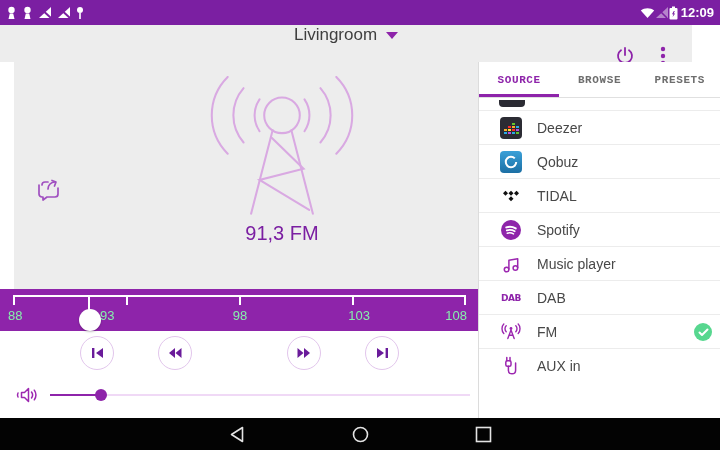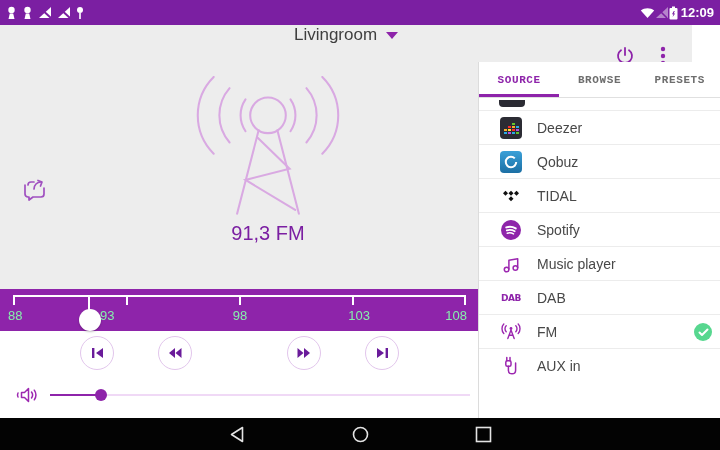--- a/index.html
+++ b/index.html
@@ -17,21 +17,21 @@
   .app-bar { position:absolute; left:0; top:25px; width:692px; height:37px; background:#EDEDED;
     display:flex; align-items:center; padding:0 16px;flex-direction:column; }
   .room-selector { display:flex; align-items:center; gap:9px; cursor:pointer; }
   .room-name { font-size:17px; color:#3F3F3F; }
   .caret-down { width:0; height:0; border-left:6px solid transparent; border-right:6px solid transparent;
     border-top:7px solid #8E24AA; }
   .appbar-actions { margin-left:auto; display:flex; align-items:center; gap:24px; padding-right:10px; }
 
   
   .left-panel { position:absolute; left:0; top:62px; width:478px; height:356px; background:#fff; }
-  .lp-upper { position:absolute; left:0; top:0; width:478px; height:227px; background:#EDEDED; }
+  .lp-upper { position:absolute; left:14px; top:0; width:478px; height:227px; background:#EDEDED; }
   .share-icon { position:absolute; left:20px; top:110px; }
   .antenna-wrap { position:absolute; left:183px; top:14px; }
   .station-label { position:absolute; left:158px; top:160px; width:220px; text-align:center;
     font-size:20px; color:#7B1FA2; font-weight:500; }
 
   
   .freq-band { position:absolute; left:0; top:227px; width:478px; height:42px; background:#8E24AA; }
   .freq-line { position:absolute; left:14px; top:6px; width:452px; height:2px; background:#fff; }
   .freq-tick { position:absolute; top:6px; width:2px; height:10px; background:#fff; }
   .freq-knob-line { position:absolute; left:88px; top:6px; width:2px; height:18px; background:#fff; }

